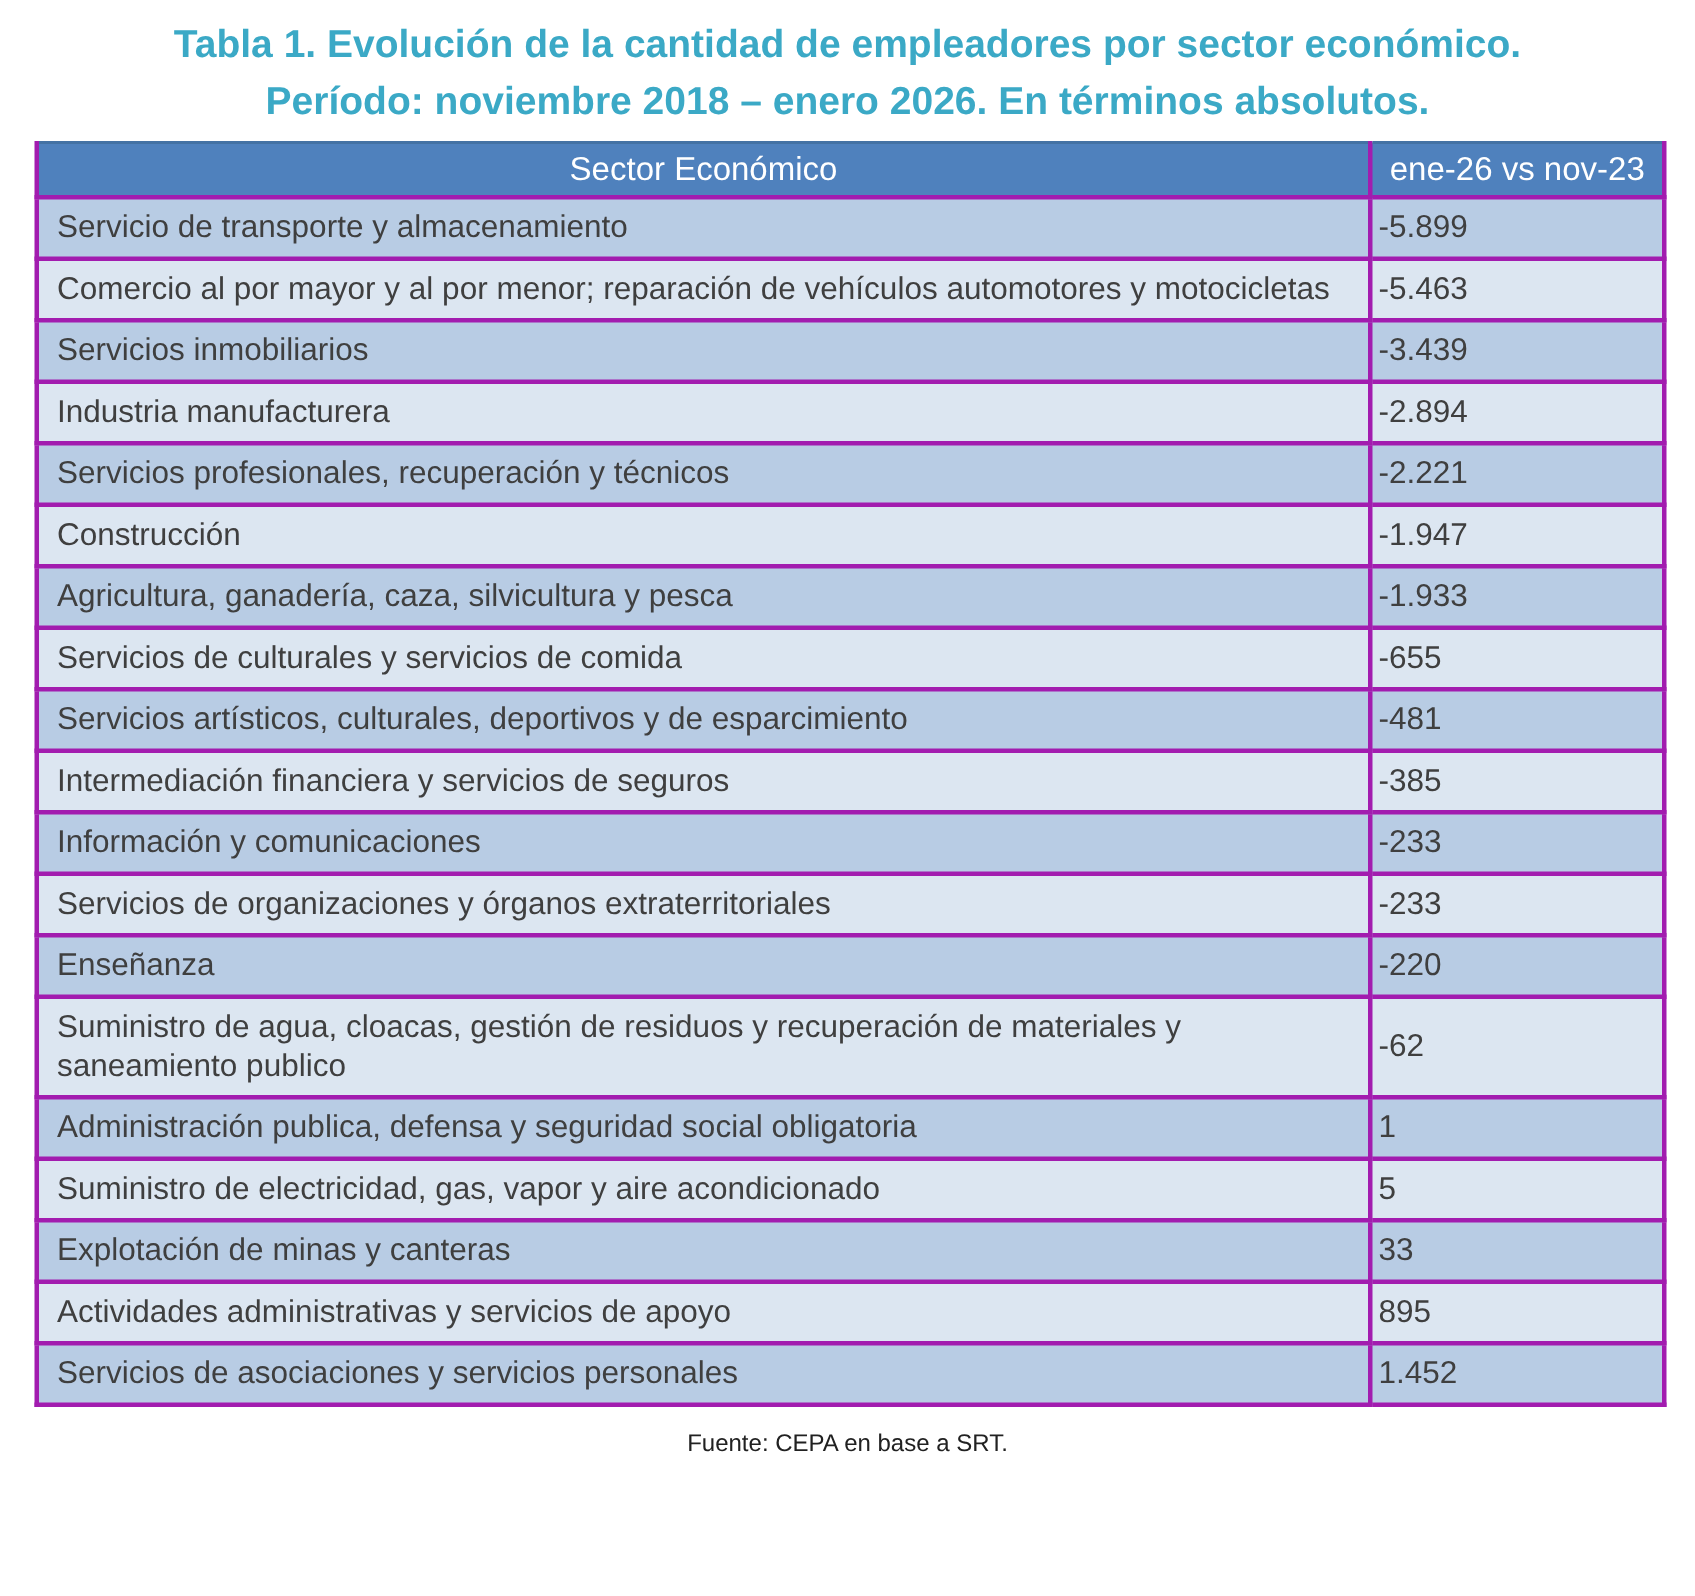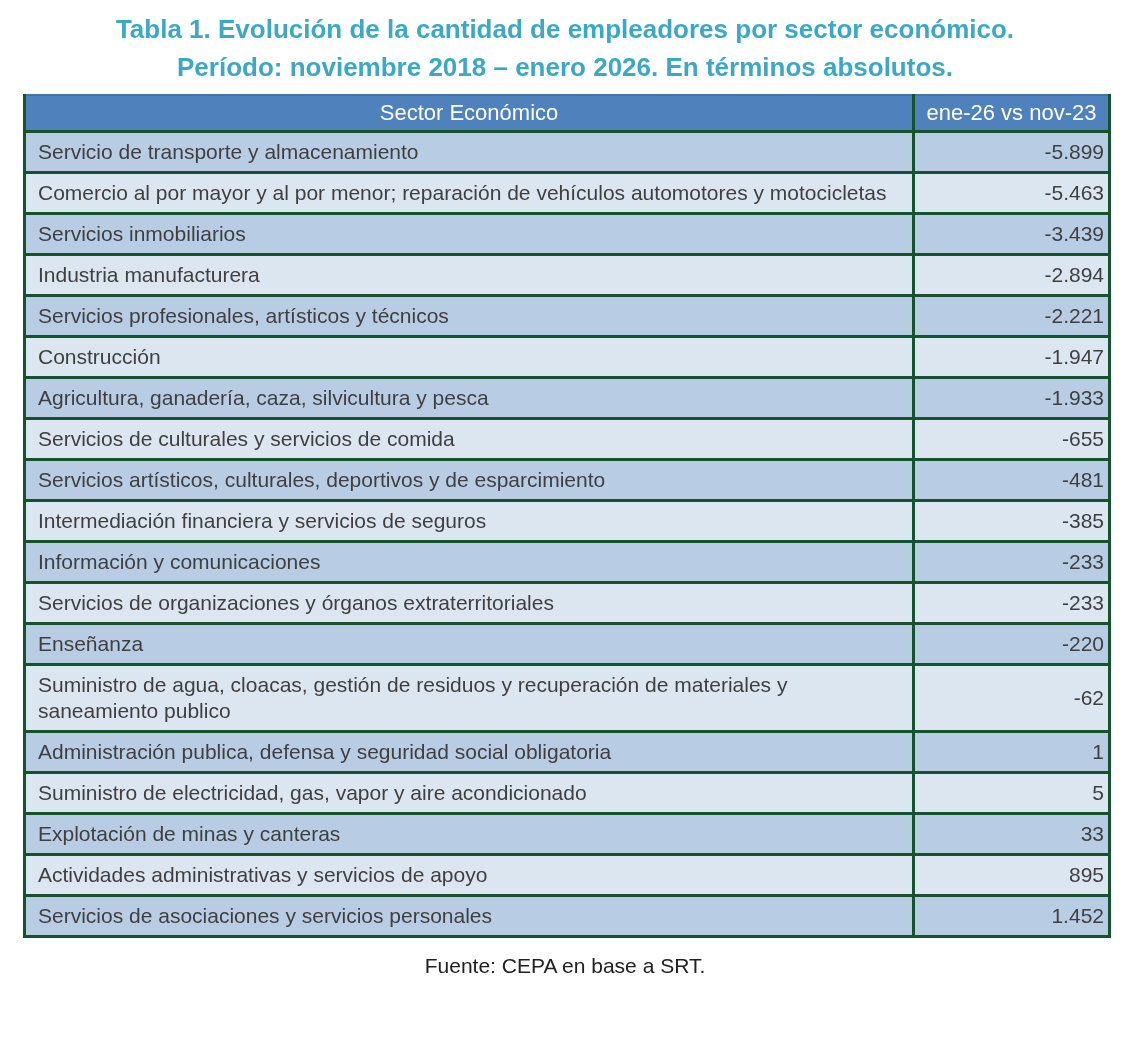--- a/index.html
+++ b/index.html
@@ -23,48 +23,48 @@
     margin: 0 20px;
   }
   table.data-table {
     table-layout: fixed;
     border-collapse: collapse;
     width: 1085px;
     margin: 8px 0 0 23px;
   }
   table.data-table th,
   table.data-table td {
-    border: 3px solid #14532d;
+    border: 3px solid #a21caf;
     vertical-align: middle;
     word-wrap: break-word;
   }
   table.data-table th {
     background: var(--header-bg, #4F81BD);
     border-top: 2px solid var(--header-top-border, #4472A4);
     color: var(--header-text, #ffffff);
     font-weight: normal;
     font-size: 22px;
     line-height: 26px;
     padding: 4px 8px;
     text-align: center;
   }
   table.data-table td {
     color: var(--text, #3F3F3F);
     font-size: 21px;
     line-height: 26px;
     padding: 6px 12px;
   }
   table.data-table td.sector { text-align: left; }
-  table.data-table td.value  { text-align: right; padding-left: 4px; padding-right: 4px; }
+  table.data-table td.value  { text-align: left; padding-left: 4px; padding-right: 4px; }
   table.data-table tbody tr:nth-child(odd)  td { background: var(--row-odd, #B8CCE4); }
   table.data-table tbody tr:nth-child(even) td { background: var(--row-even, #DCE6F1); }
   .footer {
     margin-top: 16px;
     text-align: center;
-    font-size: 21px;
+    font-size: 16px;
     color: var(--footer-text, #212121);
   }
 </style>
 </head>
 <body>
 
 <div class="page">
 
   <div class="title">
     <div>Tabla 1. Evolución de la cantidad de empleadores por sector económico.</div>
@@ -93,21 +93,21 @@
         </tr>
         <tr>
           <td class="sector">Servicios inmobiliarios</td>
           <td class="value">-3.439</td>
         </tr>
         <tr>
           <td class="sector">Industria manufacturera</td>
           <td class="value">-2.894</td>
         </tr>
         <tr>
-          <td class="sector">Servicios profesionales, artísticos y técnicos</td>
+          <td class="sector">Servicios profesionales, recuperación y técnicos</td>
           <td class="value">-2.221</td>
         </tr>
         <tr>
           <td class="sector">Construcción</td>
           <td class="value">-1.947</td>
         </tr>
         <tr>
           <td class="sector">Agricultura, ganadería, caza, silvicultura y pesca</td>
           <td class="value">-1.933</td>
         </tr>

